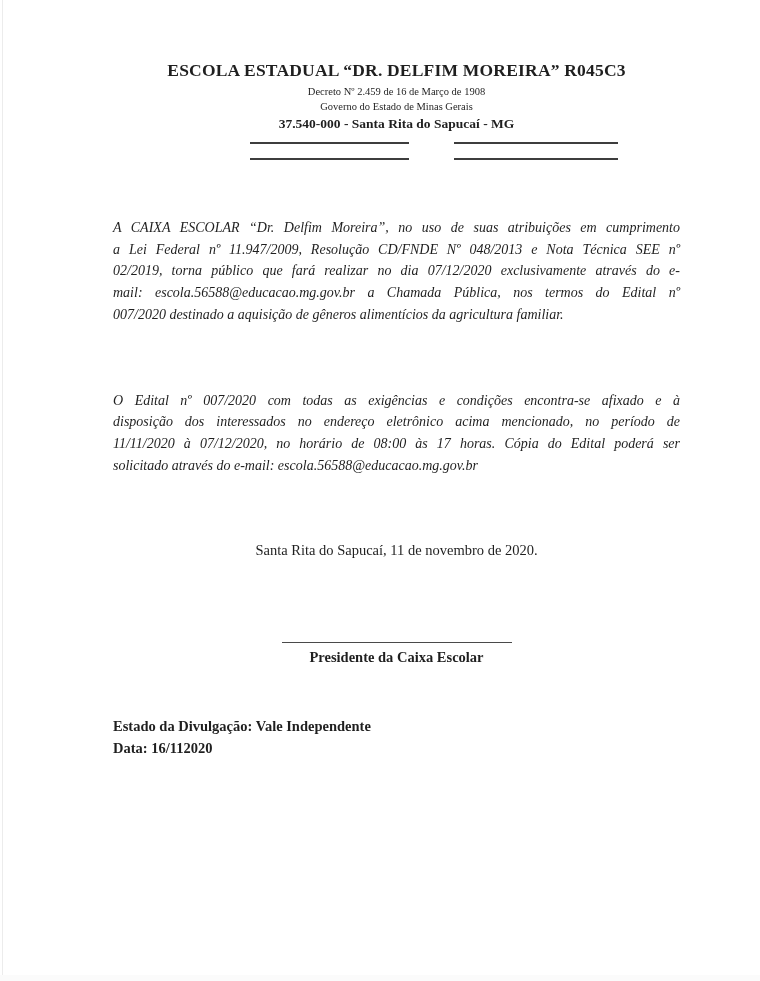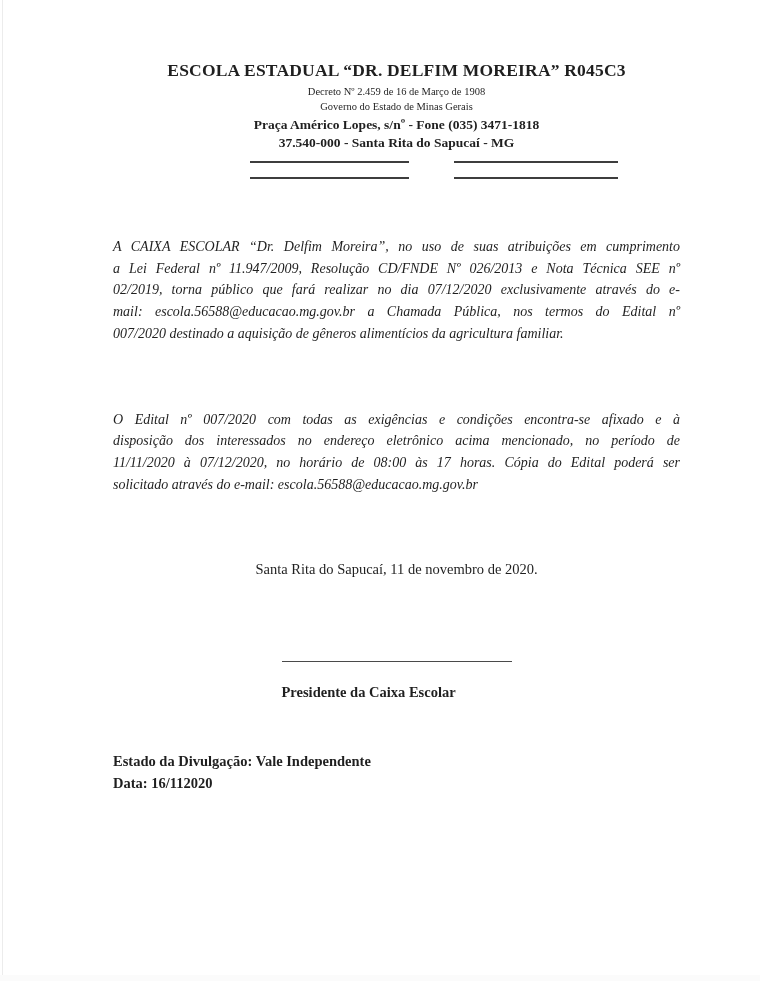--- a/index.html
+++ b/index.html
@@ -61,21 +61,21 @@
   .jline.last { text-align: left; text-align-last: auto; }
 
   .date-line {
     margin-top: 64px; text-align: center;
     font-size: 14.5px; line-height: 21px;
   }
 
   .sig-block { margin: 81px auto 0 auto; width: 230px; }
   .sig-line { height: 0; border-top: 1.5px solid #4a4a4a; }
   .sig-role {
-    margin-top: 20px; text-align: left;
+    margin-top: 4px; text-align: center;
     font-size: 14.5px; font-weight: bold; line-height: 21px;
     white-space: nowrap;
   }
 
   .footer {
     margin-top: 48px;
     font-size: 14.5px; font-weight: bold; line-height: 21.5px;
   }
 </style>
 </head>
@@ -84,35 +84,34 @@
 <div class="edge-left"></div>
 <div class="edge-bottom"></div>
 
 <div class="page">
   <div class="content">
 
     <div class="letterhead">
       <div class="school-name">ESCOLA ESTADUAL “DR. DELFIM MOREIRA” R045C3</div>
       <div class="decree">Decreto Nº 2.459 de 16 de Março de 1908</div>
       <div class="government">Governo do Estado de Minas Gerais</div>
-      <div class="address">Praça Américo Lopes, s/nº - Fone (035) 3471-1818</div>
       <div class="city">37.540-000 - Santa Rita do Sapucaí - MG</div>
     </div>
 
     <div class="rules">
       <div class="rule-seg rule-l row1"></div>
       <div class="rule-seg rule-r row1"></div>
       <div class="rule-seg rule-l row2"></div>
       <div class="rule-seg rule-r row2"></div>
     </div>
 
 
     <div class="para">
         <div class="jline">A CAIXA ESCOLAR “Dr. Delfim Moreira”, no uso de suas atribuições em cumprimento</div>
-        <div class="jline">a Lei Federal nº 11.947/2009, Resolução CD/FNDE Nº 026/2013 e Nota Técnica SEE nº</div>
+        <div class="jline">a Lei Federal nº 11.947/2009, Resolução CD/FNDE Nº 048/2013 e Nota Técnica SEE nº</div>
         <div class="jline">02/2019, torna público que fará realizar no dia 07/12/2020 exclusivamente através do e-</div>
         <div class="jline">mail: escola.56588@educacao.mg.gov.br a Chamada Pública, nos termos do Edital nº</div>
         <div class="jline last">007/2020 destinado a aquisição de gêneros alimentícios da agricultura familiar.</div>
       </div>
 
     <div class="para second">
         <div class="jline">O Edital nº 007/2020 com todas as exigências e condições encontra-se afixado e à</div>
         <div class="jline">disposição dos interessados no endereço eletrônico acima mencionado, no período de</div>
         <div class="jline">11/11/2020 à 07/12/2020, no horário de 08:00 às 17 horas. Cópia do Edital poderá ser</div>
         <div class="jline last">solicitado através do e-mail: escola.56588@educacao.mg.gov.br</div>

